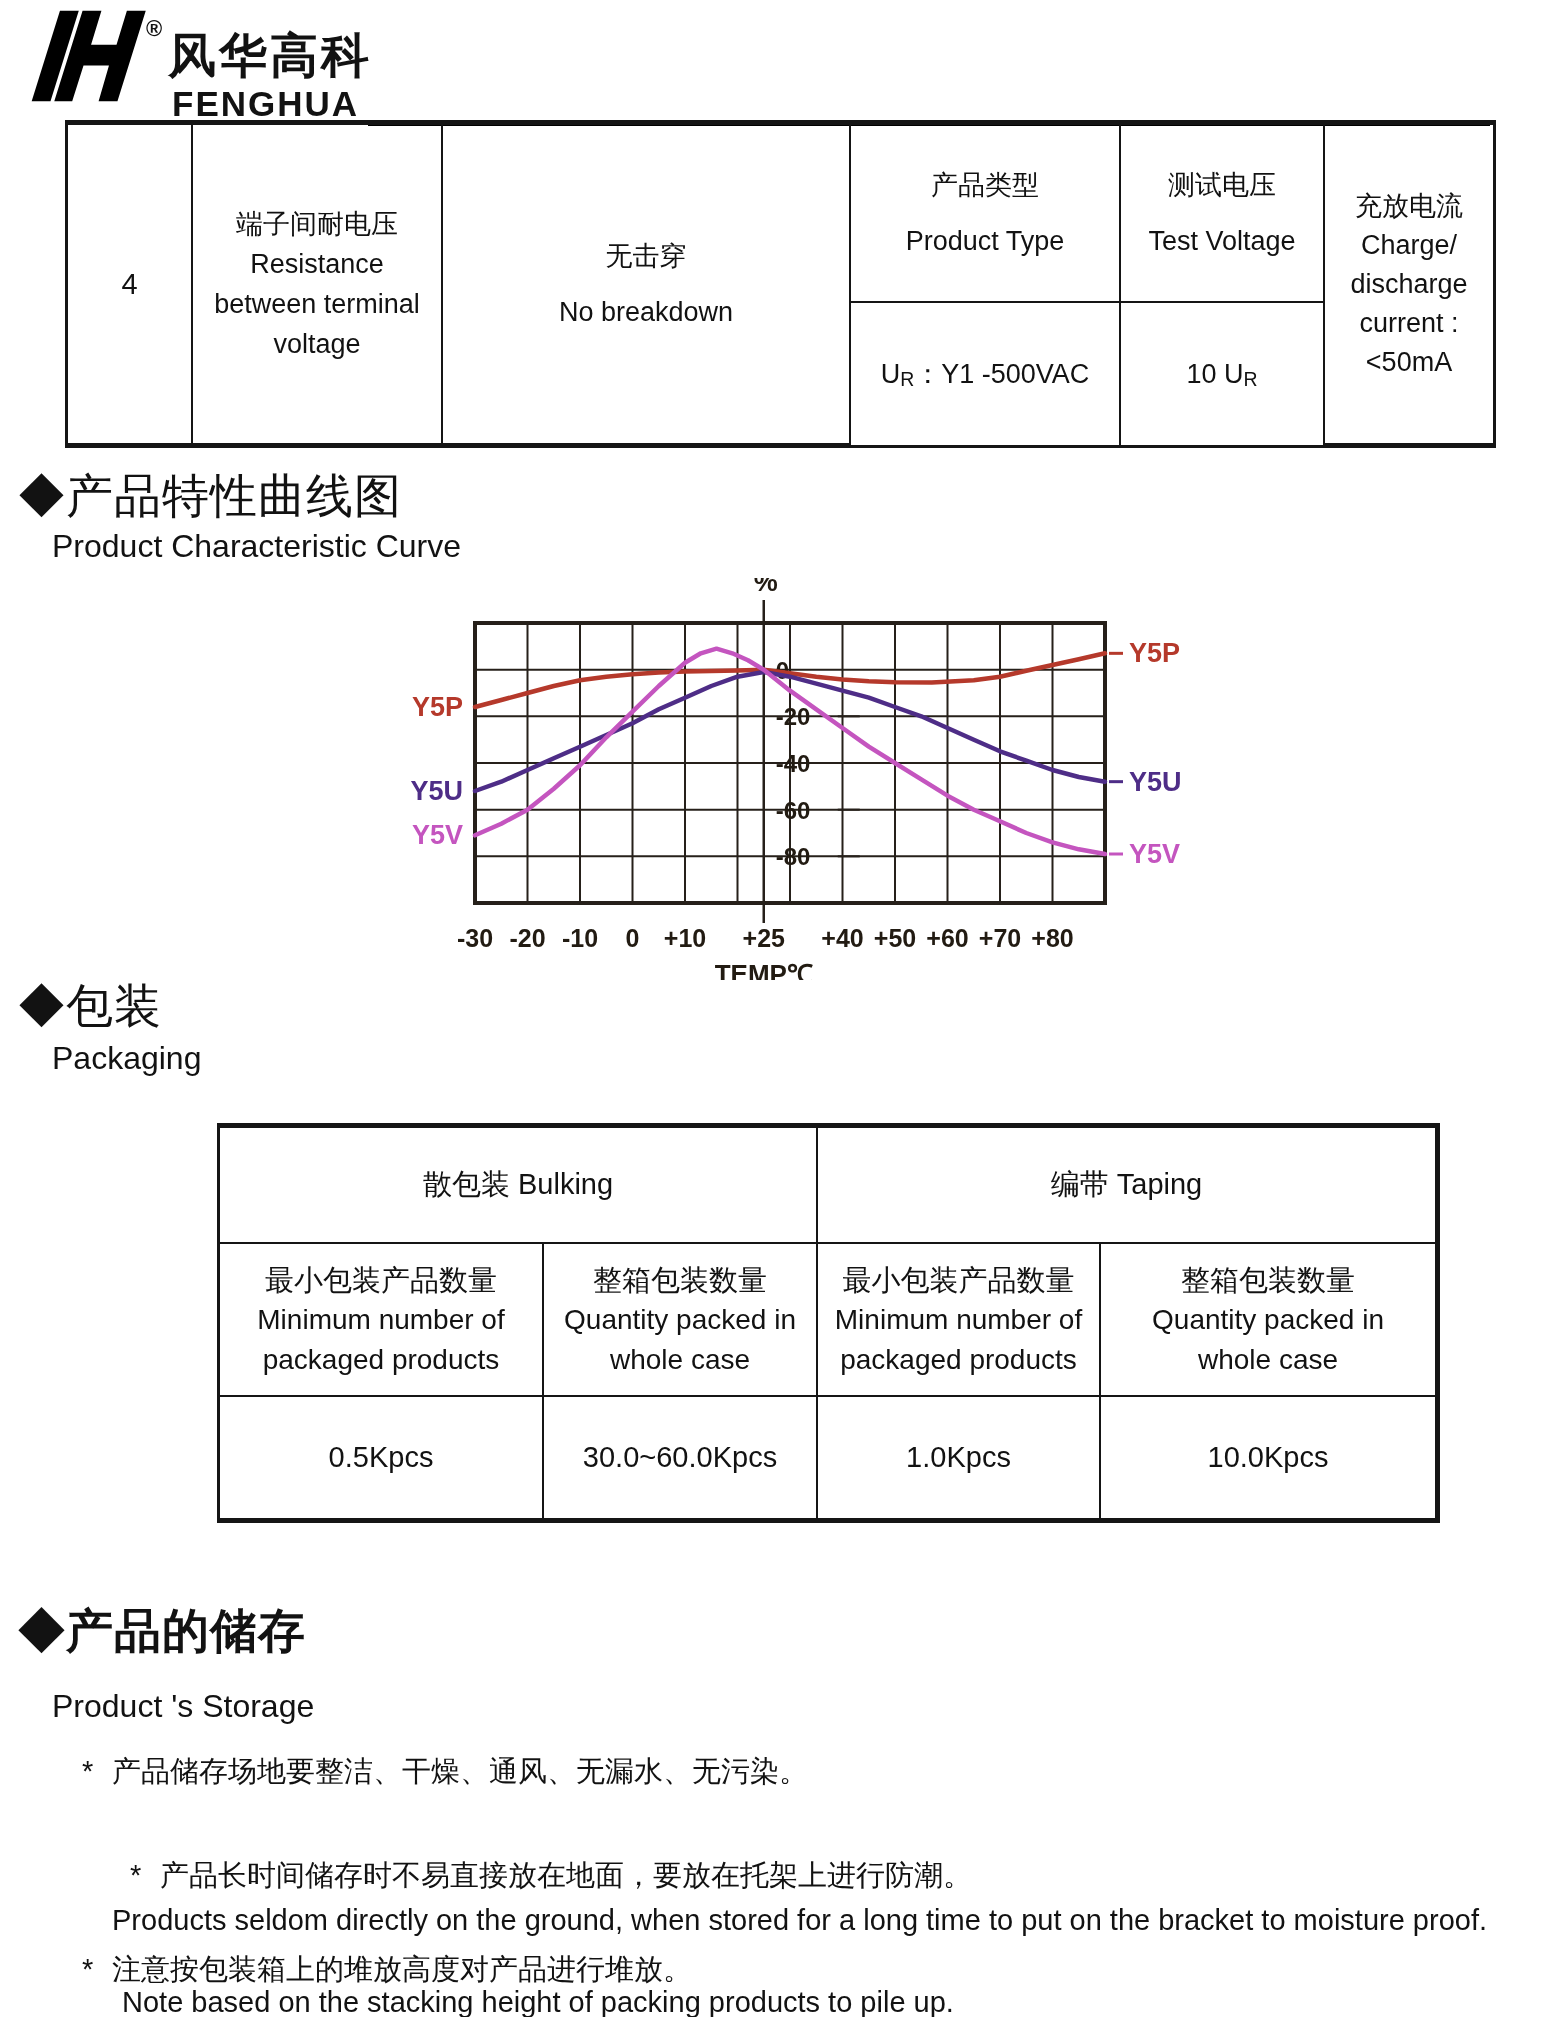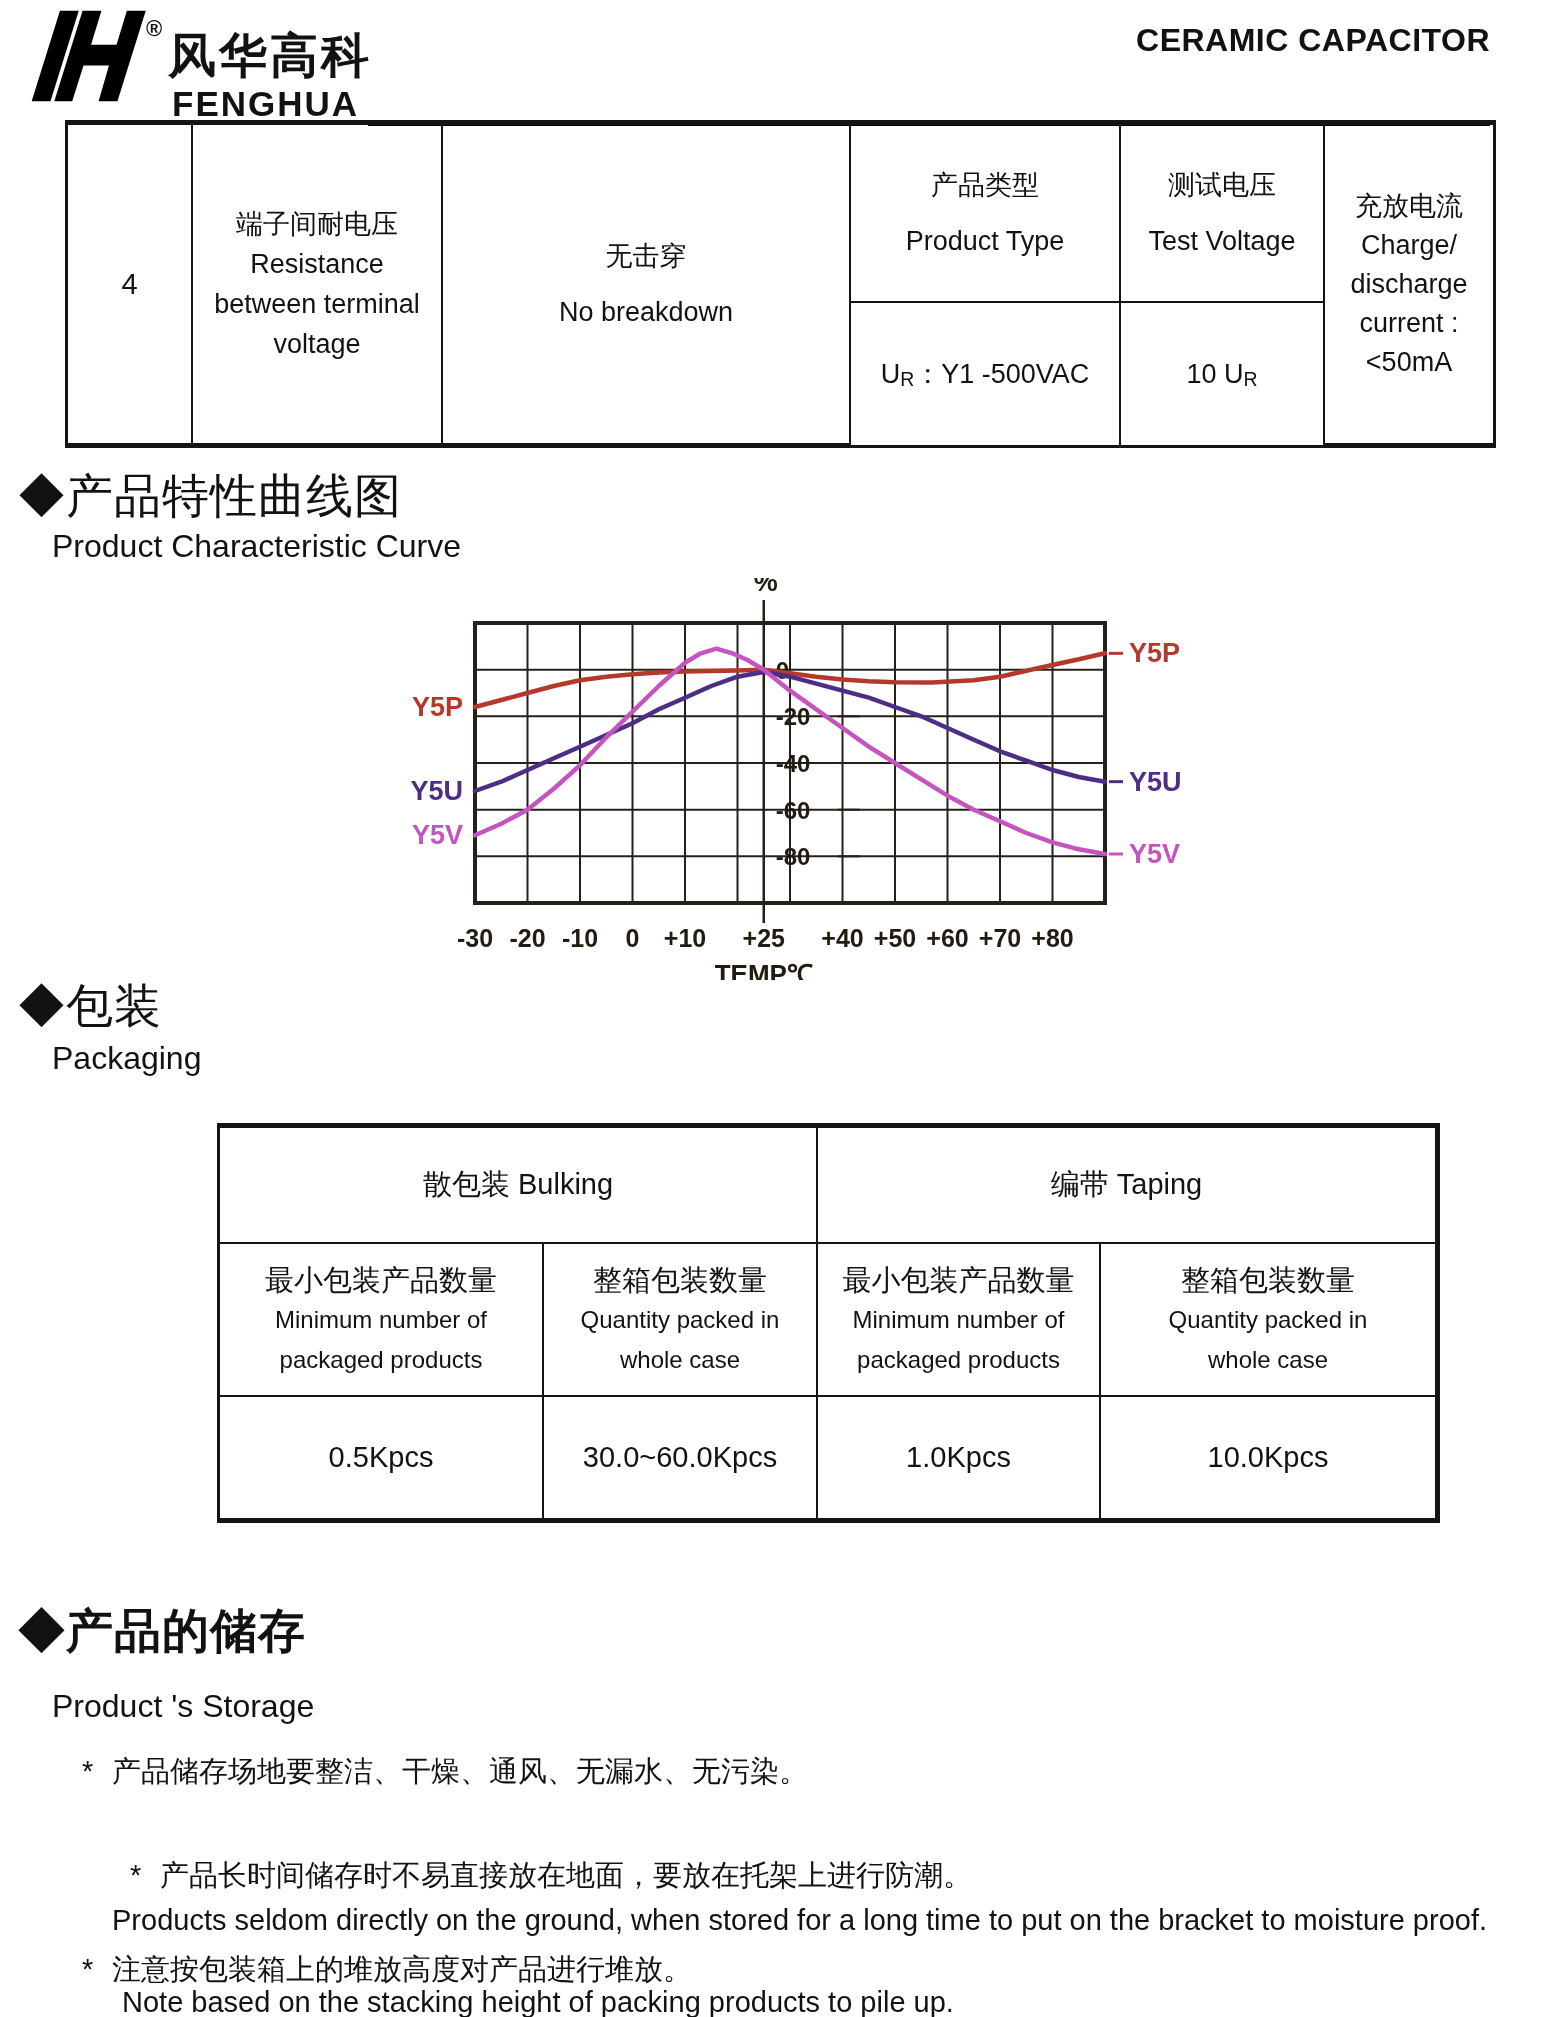--- a/index.html
+++ b/index.html
@@ -41,42 +41,41 @@
   .chart{position:absolute;left:330px;top:578px;width:880px;height:402px;}
   
   .pkg-table{position:absolute;left:189px;top:1123px;display:grid;box-sizing:border-box;
       grid-template-columns:324px 274px 283px 336px;
       grid-template-rows:116px 153px 123px;border:3px solid #151515;border-top-width:5px;margin-left:28px;}
   .pc{box-sizing:border-box;border-right:2.5px solid #151515;border-bottom:2.5px solid #151515;
       display:flex;flex-direction:column;justify-content:center;align-items:center;
       text-align:center;font-size:29px;}
   .pg1{grid-row:1;grid-column:1/3;}
   .pg2{grid-row:1;grid-column:3/5;}
-  .ph span{display:block;line-height:40px;font-size:24px;}
+  .ph span{display:block;line-height:40px;font-size:28px;}
   .ph .phcn{font-size:29px;}
   
   .st-line{position:absolute;left:82px;font-size:29px;white-space:nowrap;}
   .st-bullet{display:inline-block;width:30px;}
   .st-en{padding-left:30px;}
   .st-en2{padding-left:40px;}
 </style>
 </head>
 <body>
 
 <div class="page">
 
   <svg class="logo-mark" viewBox="0 0 140 104">
     <path d="M6,100 L36,4 L56,4 L26,100 Z" fill="#000"></path>
     <path d="M30,100 L60,4 L80,4 L69,40 L96,40 L107,4 L127,4 L97,100 L77,100 L88,62 L61,62 L49,100 Z" fill="#000"></path>
   </svg>
   <div class="reg-mark">®</div>
   <div class="logo-cn">风华高科</div>
   <div class="logo-en">FENGHUA</div>
   <div class="header-rule"></div>
-  <div class="header-title">CERAMIC CAPACITOR</div>
 
   <div class="spec-table">
     <div class="sc c1">4</div>
     <div class="sc c2 lh40">
       <span>端子间耐电压</span>
       <span>Resistance</span>
       <span>between terminal</span>
       <span>voltage</span>
     </div>
     <div class="sc c3">

